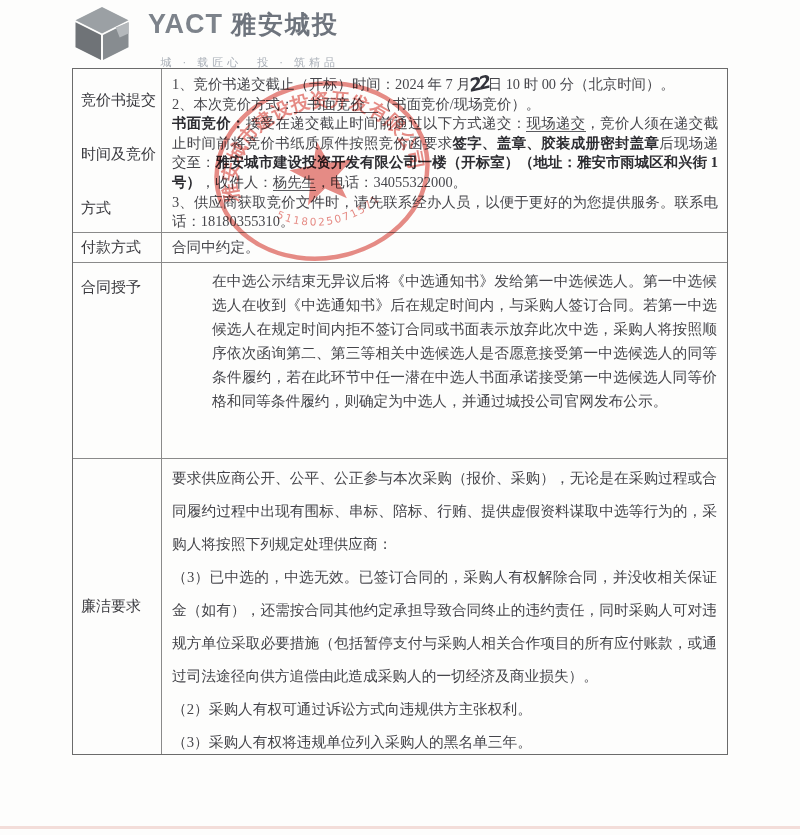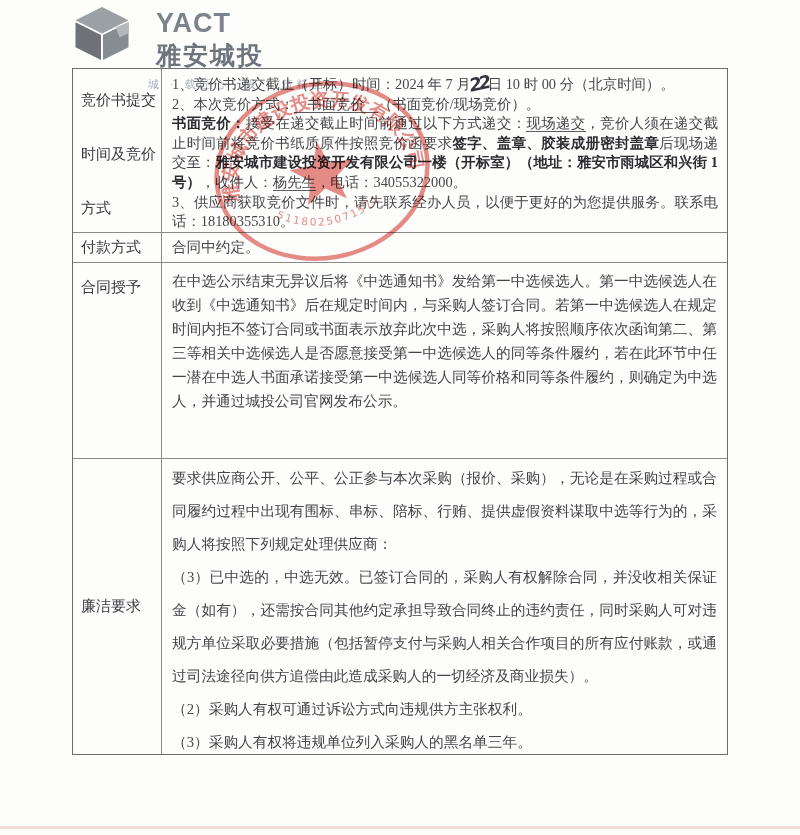--- a/index.html
+++ b/index.html
@@ -5,24 +5,24 @@
   html,body{margin:0;padding:0;}
   body{
     width:800px;height:835px;position:relative;background:#fdfdfc;
     font-family:"Liberation Serif","DejaVu Serif",serif;
     color:#45454a;overflow:hidden;
   }
   
   .logo{position:absolute;left:72px;top:6px;display:flex;align-items:flex-start;}
   .logo-cube{width:60px;height:55px;flex-shrink:0;}
   .logo-text{margin-left:16px;font-family:"Liberation Sans","DejaVu Sans",sans-serif;}
-  .brand-line{display:flex;align-items:baseline;margin-top:2px;flex-direction:column;}
+  .brand-line{display:flex;align-items:baseline;margin-top:2px;}
   .brand-en{font-size:27px;font-weight:700;color:#7d838b;letter-spacing:1px;}
   .brand-cn{font-size:25px;font-weight:700;color:#6e747d;margin-left:8px;letter-spacing:2px;}
-  .tagline{font-size:11px;color:#a8aeb6;letter-spacing:4px;margin-top:5px;}
+  .tagline{font-size:11px;color:#a8aeb6;letter-spacing:4px;margin-top:14px;text-align:right;}
   
   .doc-table{
     position:absolute;left:72px;top:68px;width:656px;
     border:1.5px solid #6b6b6b;box-sizing:border-box;background:transparent;
   }
   .row{display:flex;box-sizing:border-box;}
   .row + .row{border-top:1px solid #8a8a8a;}
   .hcell{
     width:89px;flex-shrink:0;border-right:1px solid #8a8a8a;
     font-weight:400;font-size:15px;color:#3a3a3f;box-sizing:border-box;
@@ -32,21 +32,21 @@
   
   .r1{height:163px;}
   .r1 .hcell{padding:4px 0 0 8px;line-height:54px;}
   .r1 .hcell span{display:block;width:78px;}
   .r1 .ccell{padding:4px 9px 0 10px;font-size:14.4px;line-height:19.6px;color:#46464b;}
   
   .r2{height:30px;justify-content:center;}
   .r2 .hcell{display:flex;align-items:center;padding-left:8px;}
   .r2 .ccell{display:flex;align-items:center;padding-left:10px;font-size:14.6px;}
   
-  .r3{height:196px;}
+  .r3{height:196px;gap:40px;}
   .r3 .hcell{padding:15px 0 0 8px;}
   .r3 .ccell{padding:6px 10px 0 10px;font-size:14.7px;line-height:24px;}
   .r4{height:296px;}
   .r4 .hcell{display:flex;align-items:center;padding-left:8px;}
   .r4 .ccell{padding:3px 10px 0 10px;font-size:14.7px;line-height:33px;}
   .bold{font-weight:700;color:#2c2c31;}
   .ul{border-bottom:1px solid #5a5a5f;}
   .blank-ul{border-bottom:1px solid #5a5a5f;padding:0 13px;}
   .hand{
     display:inline-block;font-family:"DejaVu Sans",sans-serif;font-style:italic;font-weight:700;

